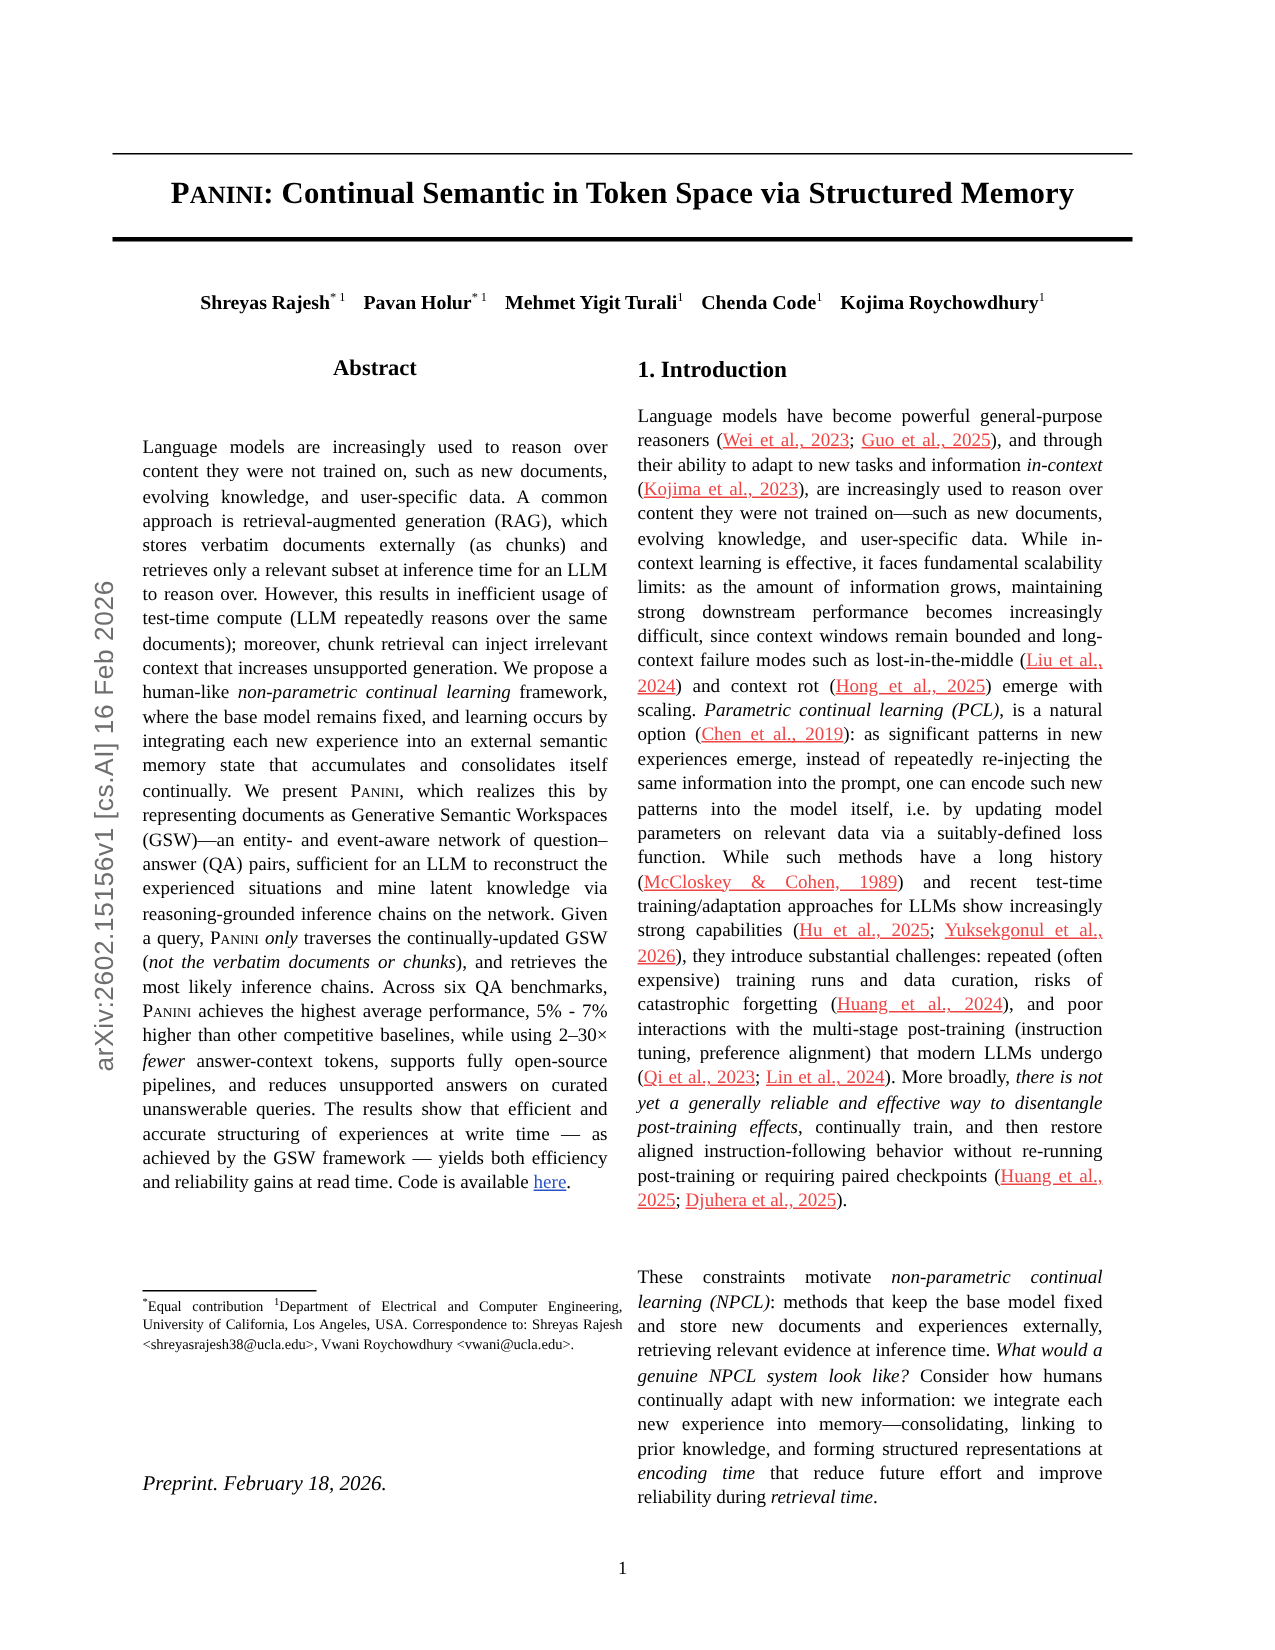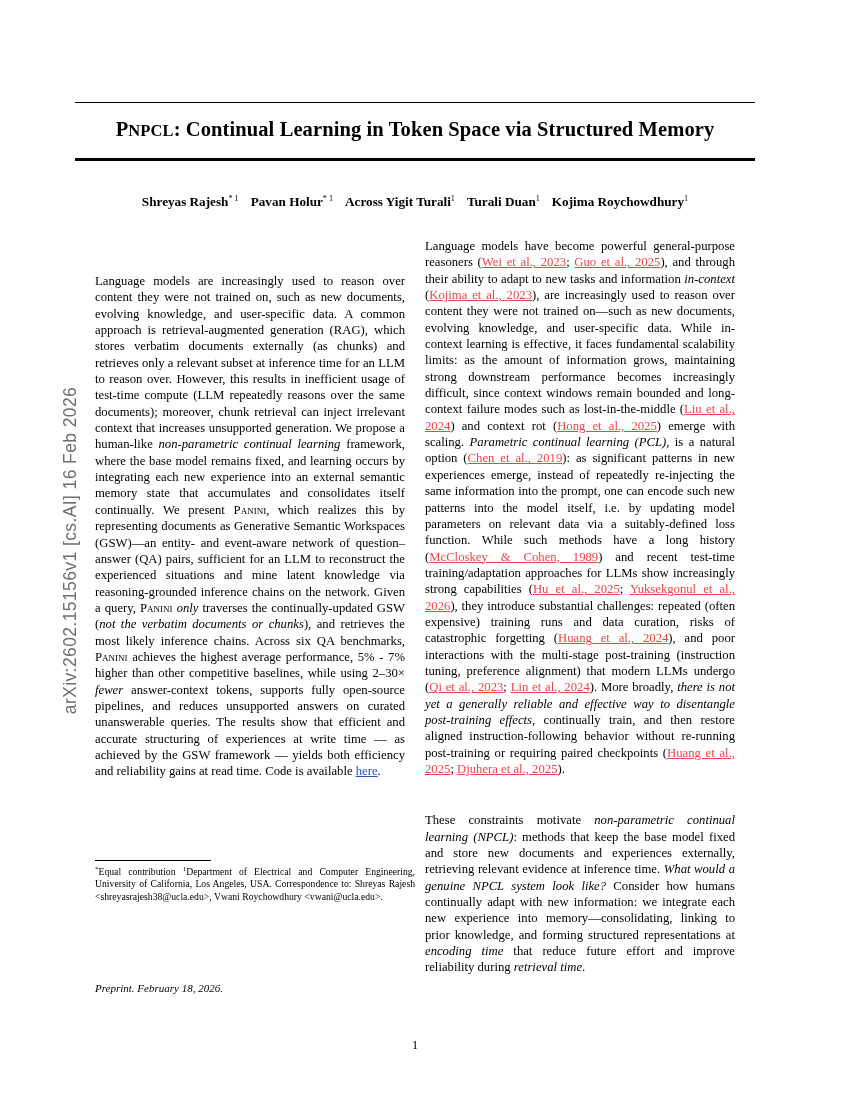--- a/index.html
+++ b/index.html
@@ -155,21 +155,21 @@
   }
   .footnote-text sup {
     font-size: 7px;
     vertical-align: super;
     line-height: 0;
   }
   .preprint-line {
     position: absolute;
     left: 20px;
     top: 982px;
-    font-size: 11px;
+    font-size: 14px;
     font-style: italic;
   }
 
   .page-number {
     position: absolute;
     left: 0px;
     top: 1038px;
     width: 680px;
     text-align: center;
     font-size: 12.3px;
@@ -181,32 +181,34 @@
 <div class="arxiv-stamp">
   <div class="arxiv-stamp-text">arXiv:2602.15156v1  [cs.AI]  16 Feb 2026</div>
 </div>
 
 <div class="page">
 
   <div class="rule-top"></div>
   <div class="rule-bottom"></div>
 
   <div class="paper-title">
-    <span class="smallcaps-big">P</span><span class="smallcaps-small">NPCL</span><span>: Continual Learning in Token Space via Structured Memory</span>
+    <span class="smallcaps-big">P</span><span class="smallcaps-small">ANINI</span><span>: Continual Semantic in Token Space via Structured Memory</span>
   </div>
 
   <div class="authors">
-    <span><span>Shreyas Rajesh</span><sup>* 1</sup></span><span class="sep"></span><span><span>Pavan Holur</span><sup>* 1</sup></span><span class="sep"></span><span><span>Across Yigit Turali</span><sup>1</sup></span><span class="sep"></span><span><span>Turali Duan</span><sup>1</sup></span><span class="sep"></span><span><span>Kojima Roychowdhury</span><sup>1</sup></span>
+    <span><span>Shreyas Rajesh</span><sup>* 1</sup></span><span class="sep"></span><span><span>Pavan Holur</span><sup>* 1</sup></span><span class="sep"></span><span><span>Mehmet Yigit Turali</span><sup>1</sup></span><span class="sep"></span><span><span>Chenda Code</span><sup>1</sup></span><span class="sep"></span><span><span>Kojima Roychowdhury</span><sup>1</sup></span>
   </div>
 
   <div class="col col-left">
+    <div class="section-head-center">Abstract</div>
     <p class="body"><span>Language models are increasingly used to reason over content they were not trained on, such as new documents, evolving knowledge, and user-specific data. A common approach is retrieval-augmented generation (RAG), which stores verbatim documents externally (as chunks) and retrieves only a relevant subset at inference time for an LLM to reason over. However, this results in inefficient usage of test-time compute (LLM repeatedly reasons over the same documents); moreover, chunk retrieval can inject irrelevant context that increases unsupported generation. We propose a human-like </span><i>non-parametric continual learning</i><span> framework, where the base model remains fixed, and learning occurs by integrating each new experience into an external semantic memory state that accumulates and consolidates itself continually. We present </span><span class="sc">Panini</span><span>, which realizes this by representing documents as Generative Semantic Workspaces (GSW)—an entity- and event-aware network of question–answer (QA) pairs, sufficient for an LLM to reconstruct the experienced situations and mine latent knowledge via reasoning-grounded inference chains on the network. Given a query, </span><span class="sc">Panini</span><span> </span><i>only</i><span> traverses the continually-updated GSW (</span><i>not the verbatim documents or chunks</i><span>), and retrieves the most likely inference chains. Across six QA benchmarks, </span><span class="sc">Panini</span><span> achieves the highest average performance, 5% - 7% higher than other competitive baselines, while using 2–30× </span><i>fewer</i><span> answer-context tokens, supports fully open-source pipelines, and reduces unsupported answers on curated unanswerable queries. The results show that efficient and accurate structuring of experiences at write time — as achieved by the GSW framework — yields both efficiency and reliability gains at read time. Code is available </span><a class="link" href="#">here</a><span>.</span></p>
   </div>
 
   <div class="col col-right">
+    <div class="section-head-left">1. Introduction</div>
 
     <p class="body"><span>Language models have become powerful general-purpose reasoners (</span><a class="cite" href="#">Wei et al., 2023</a><span>; </span><a class="cite" href="#">Guo et al., 2025</a><span>), and through their ability to adapt to new tasks and information </span><i>in-context</i><span> (</span><a class="cite" href="#">Kojima et al., 2023</a><span>), are increasingly used to reason over content they were not trained on—such as new documents, evolving knowledge, and user-specific data. While in-context learning is effective, it faces fundamental scalability limits: as the amount of information grows, maintaining strong downstream performance becomes increasingly difficult, since context windows remain bounded and long-context failure modes such as lost-in-the-middle (</span><a class="cite" href="#">Liu et al., 2024</a><span>) and context rot (</span><a class="cite" href="#">Hong et al., 2025</a><span>) emerge with scaling. </span><i>Parametric continual learning (PCL)</i><span>, is a natural option (</span><a class="cite" href="#">Chen et al., 2019</a><span>): as significant patterns in new experiences emerge, instead of repeatedly re-injecting the same information into the prompt, one can encode such new patterns into the model itself, i.e. by updating model parameters on relevant data via a suitably-defined loss function. While such methods have a long history (</span><a class="cite" href="#">McCloskey &amp; Cohen, 1989</a><span>) and recent test-time training/adaptation approaches for LLMs show increasingly strong capabilities (</span><a class="cite" href="#">Hu et al., 2025</a><span>; </span><a class="cite" href="#">Yuksekgonul et al., 2026</a><span>), they introduce substantial challenges: repeated (often expensive) training runs and data curation, risks of catastrophic forgetting (</span><a class="cite" href="#">Huang et al., 2024</a><span>), and poor interactions with the multi-stage post-training (instruction tuning, preference alignment) that modern LLMs undergo (</span><a class="cite" href="#">Qi et al., 2023</a><span>; </span><a class="cite" href="#">Lin et al., 2024</a><span>). More broadly, </span><i>there is not yet a generally reliable and effective way to disentangle post-training effects</i><span>, continually train, and then restore aligned instruction-following behavior without re-running post-training or requiring paired checkpoints (</span><a class="cite" href="#">Huang et al., 2025</a><span>; </span><a class="cite" href="#">Djuhera et al., 2025</a><span>).</span></p>
 
     <p class="body"><span>These constraints motivate </span><i>non-parametric continual learning (NPCL)</i><span>: methods that keep the base model fixed and store new documents and experiences externally, retrieving relevant evidence at inference time. </span><i>What would a genuine NPCL system look like?</i><span> Consider how humans continually adapt with new information: we integrate each new experience into memory—consolidating, linking to prior knowledge, and forming structured representations at </span><i>encoding time</i><span> that reduce future effort and improve reliability during </span><i>retrieval time</i><span>.</span></p>
   </div>
 
   <div class="footnote-area">
     <div class="footnote-rule"></div>
     <p class="footnote-text"><sup>*</sup><span>Equal contribution  </span><sup>1</sup><span>Department of Electrical and Computer Engineering, University of California, Los Angeles, USA. Correspondence to: Shreyas Rajesh &lt;shreyasrajesh38@ucla.edu&gt;, Vwani Roychowdhury &lt;vwani@ucla.edu&gt;.</span></p>
   </div>

